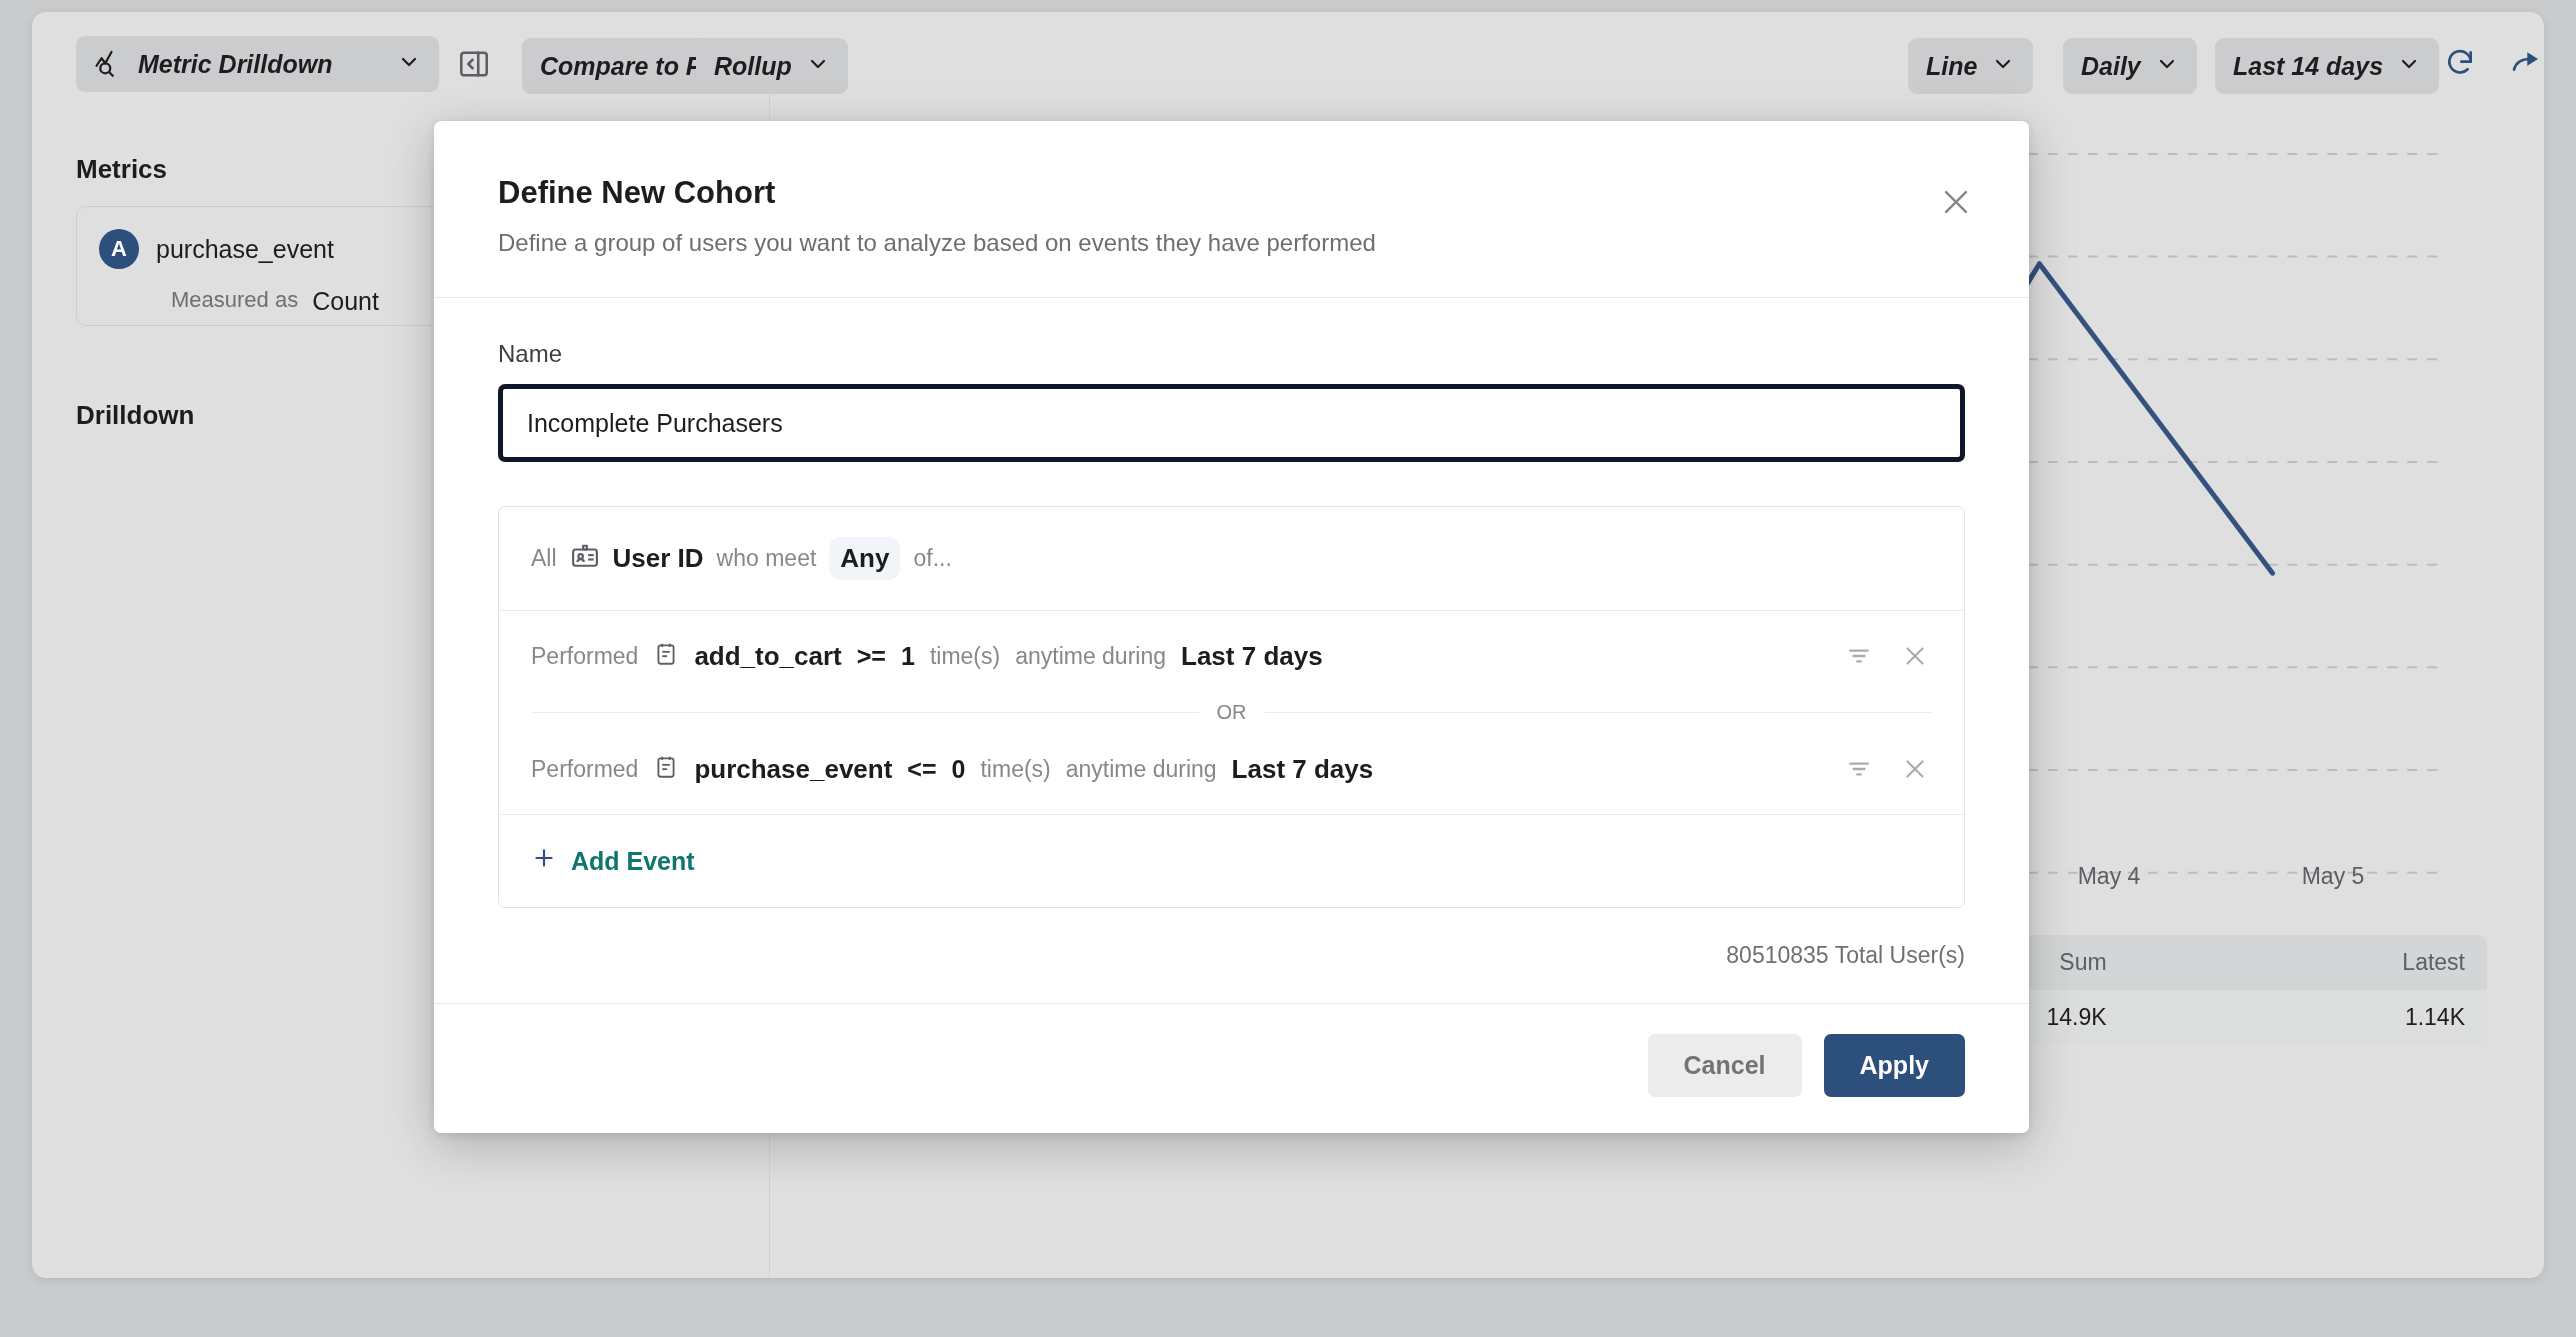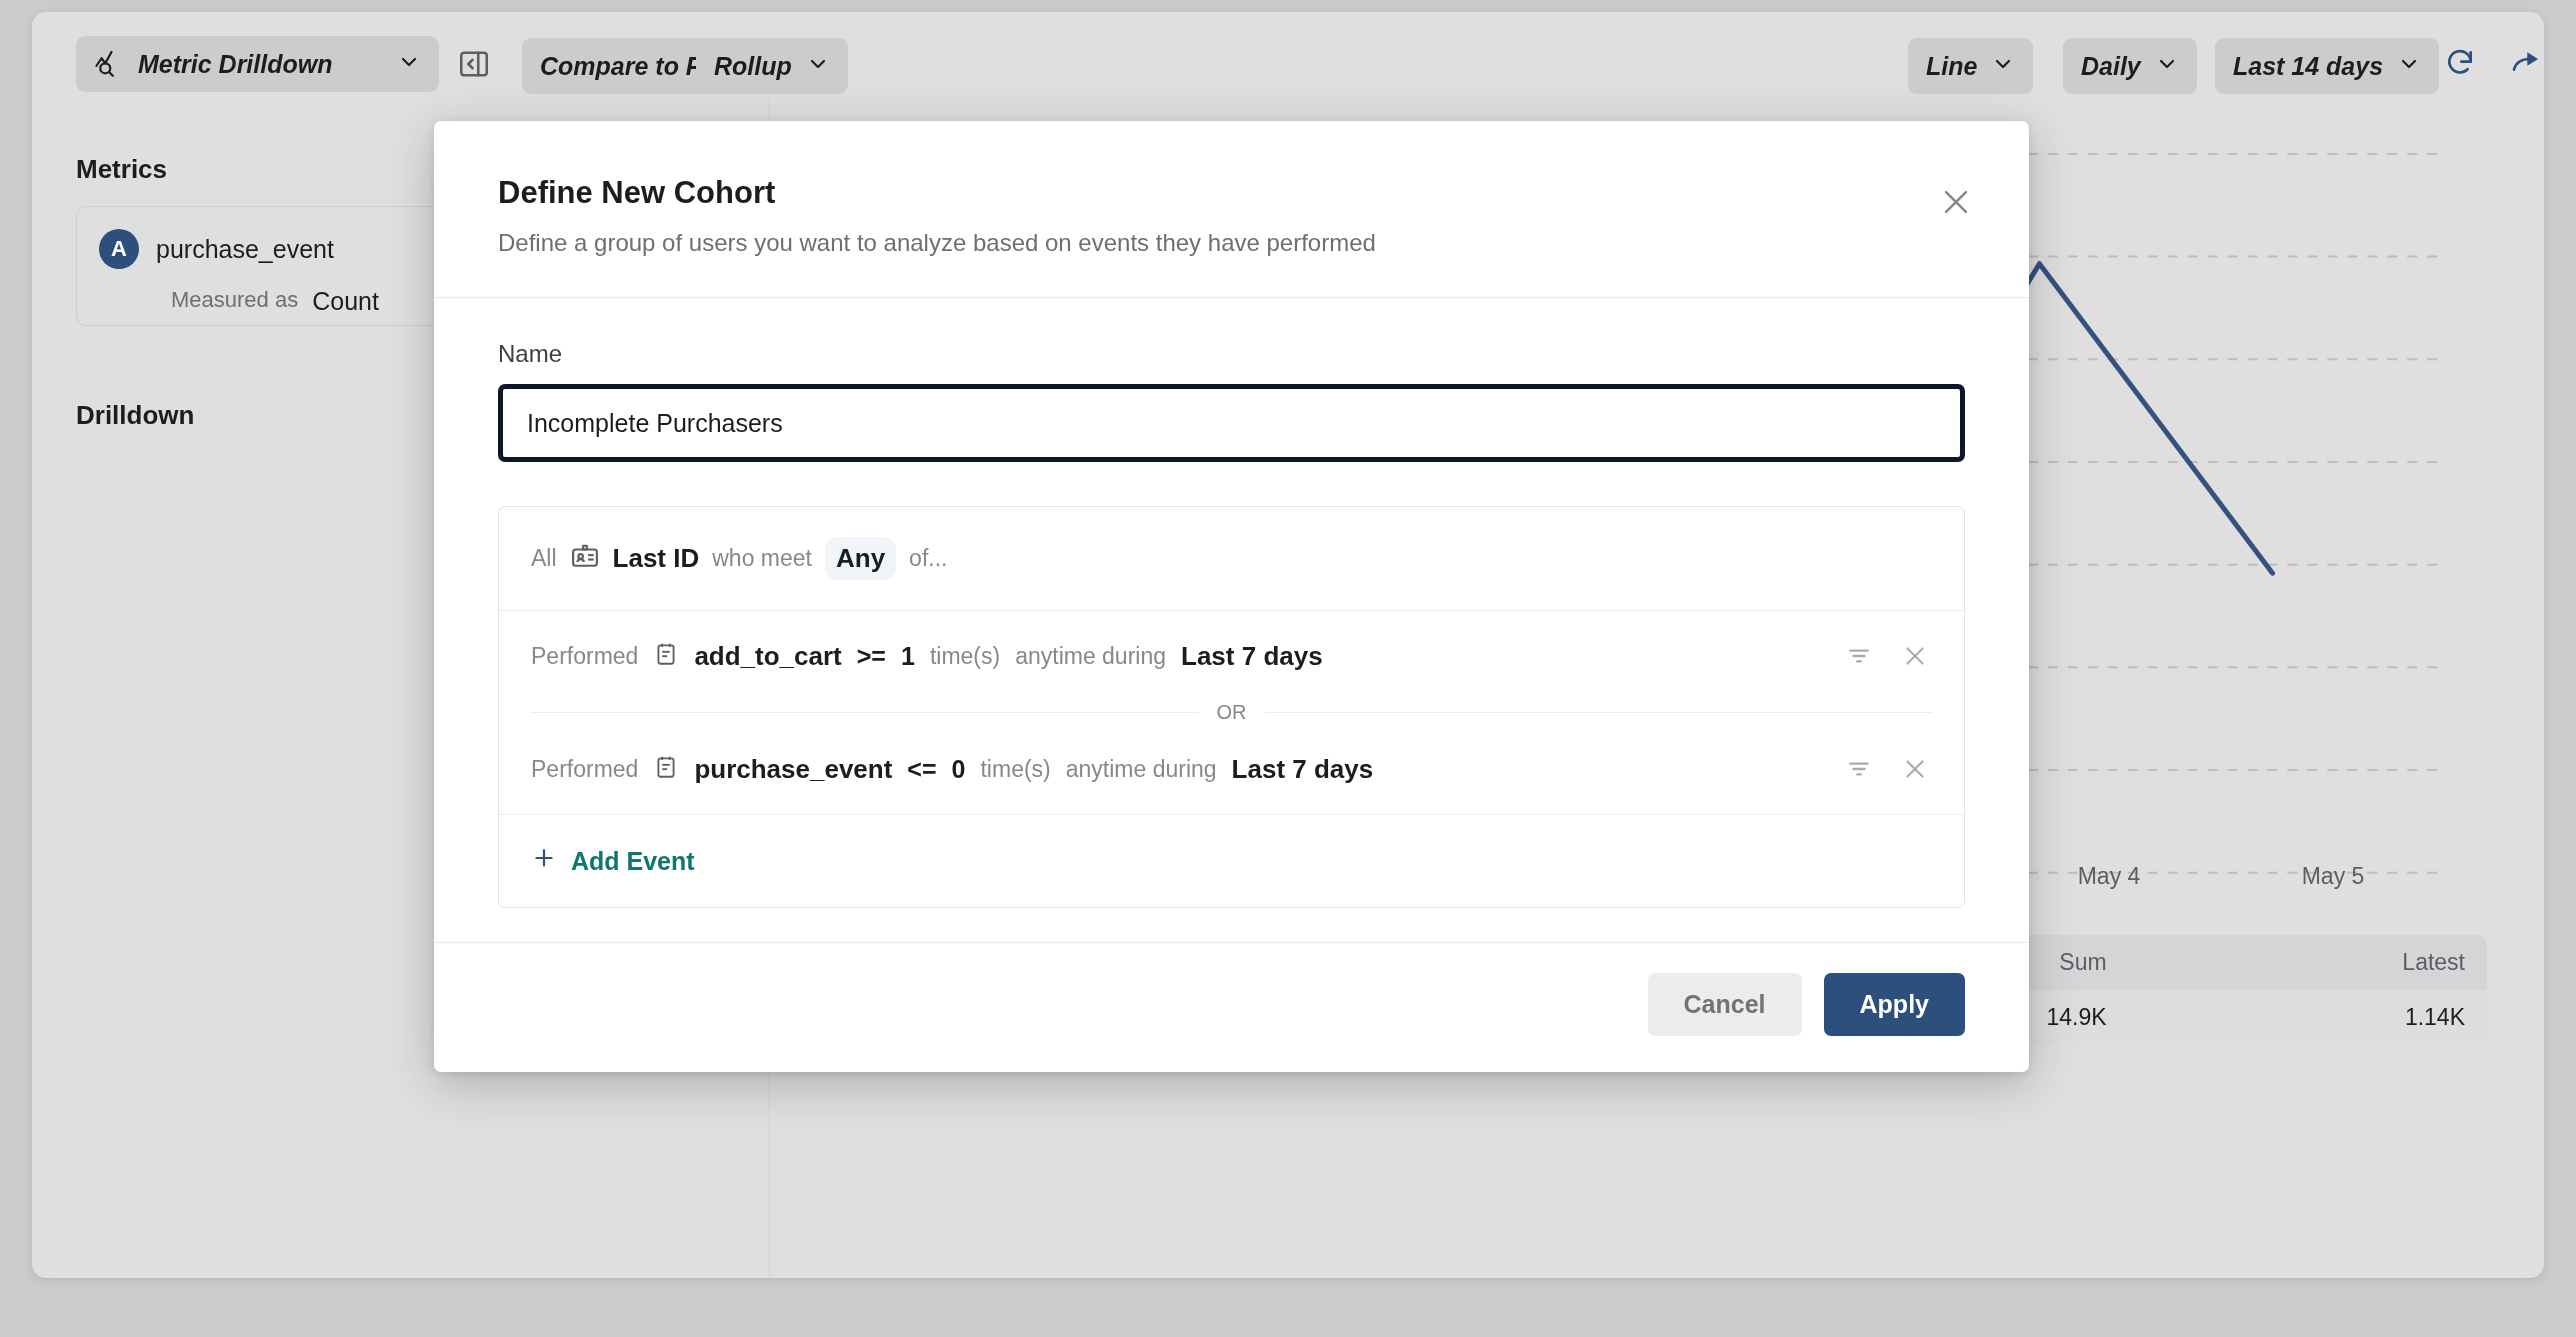--- a/index.html
+++ b/index.html
@@ -491,21 +491,21 @@
           <span>
             <svg width="30" height="30" viewBox="0 0 24 24" fill="none" stroke="#5b5e62" stroke-width="1.7" stroke-linejoin="round">
               <rect x="2.5" y="6" width="19" height="13" rx="2"></rect>
               <path d="M10.5 3h3v3h-3z"></path>
               <circle cx="8.5" cy="11.5" r="1.8"></circle>
               <path d="M5.8 16c.4-1.6 1.5-2.3 2.7-2.3s2.3.7 2.7 2.3"></path>
               <line x1="14.5" y1="10.5" x2="19" y2="10.5"></line>
               <line x1="14.5" y1="14" x2="19" y2="14"></line>
             </svg>
           </span>
-          <span class="strong-md">Last ID</span>
+          <span class="strong-md">User ID</span>
           <span class="muted-sm">who meet</span>
           <span class="chip-any">Any</span>
           <span class="muted-sm">of...</span>
         </div>
 
         <div class="event-row">
           <span class="muted-sm">Performed</span>
           <span>
             <svg width="26" height="26" viewBox="0 0 24 24" fill="none" stroke="#5b5e62" stroke-width="1.7" stroke-linejoin="round">
               <rect x="5" y="4" width="14" height="17" rx="2"></rect>
@@ -586,20 +586,21 @@
               <svg width="26" height="26" viewBox="0 0 24 24" stroke="#2c4f7c" stroke-width="2" stroke-linecap="round">
                 <line x1="12" y1="5" x2="12" y2="19"></line>
                 <line x1="5" y1="12" x2="19" y2="12"></line>
               </svg>
             </span>
             <span>Add Event</span>
           </span>
         </div>
       </div>
 
+      <div class="total-users">80510835 Total User(s)</div>
     </div>
 
     <div class="modal-footer">
       <button class="btn btn-secondary">Cancel</button>
       <button class="btn btn-primary">Apply</button>
     </div>
   </div>
 
 </div>
 

